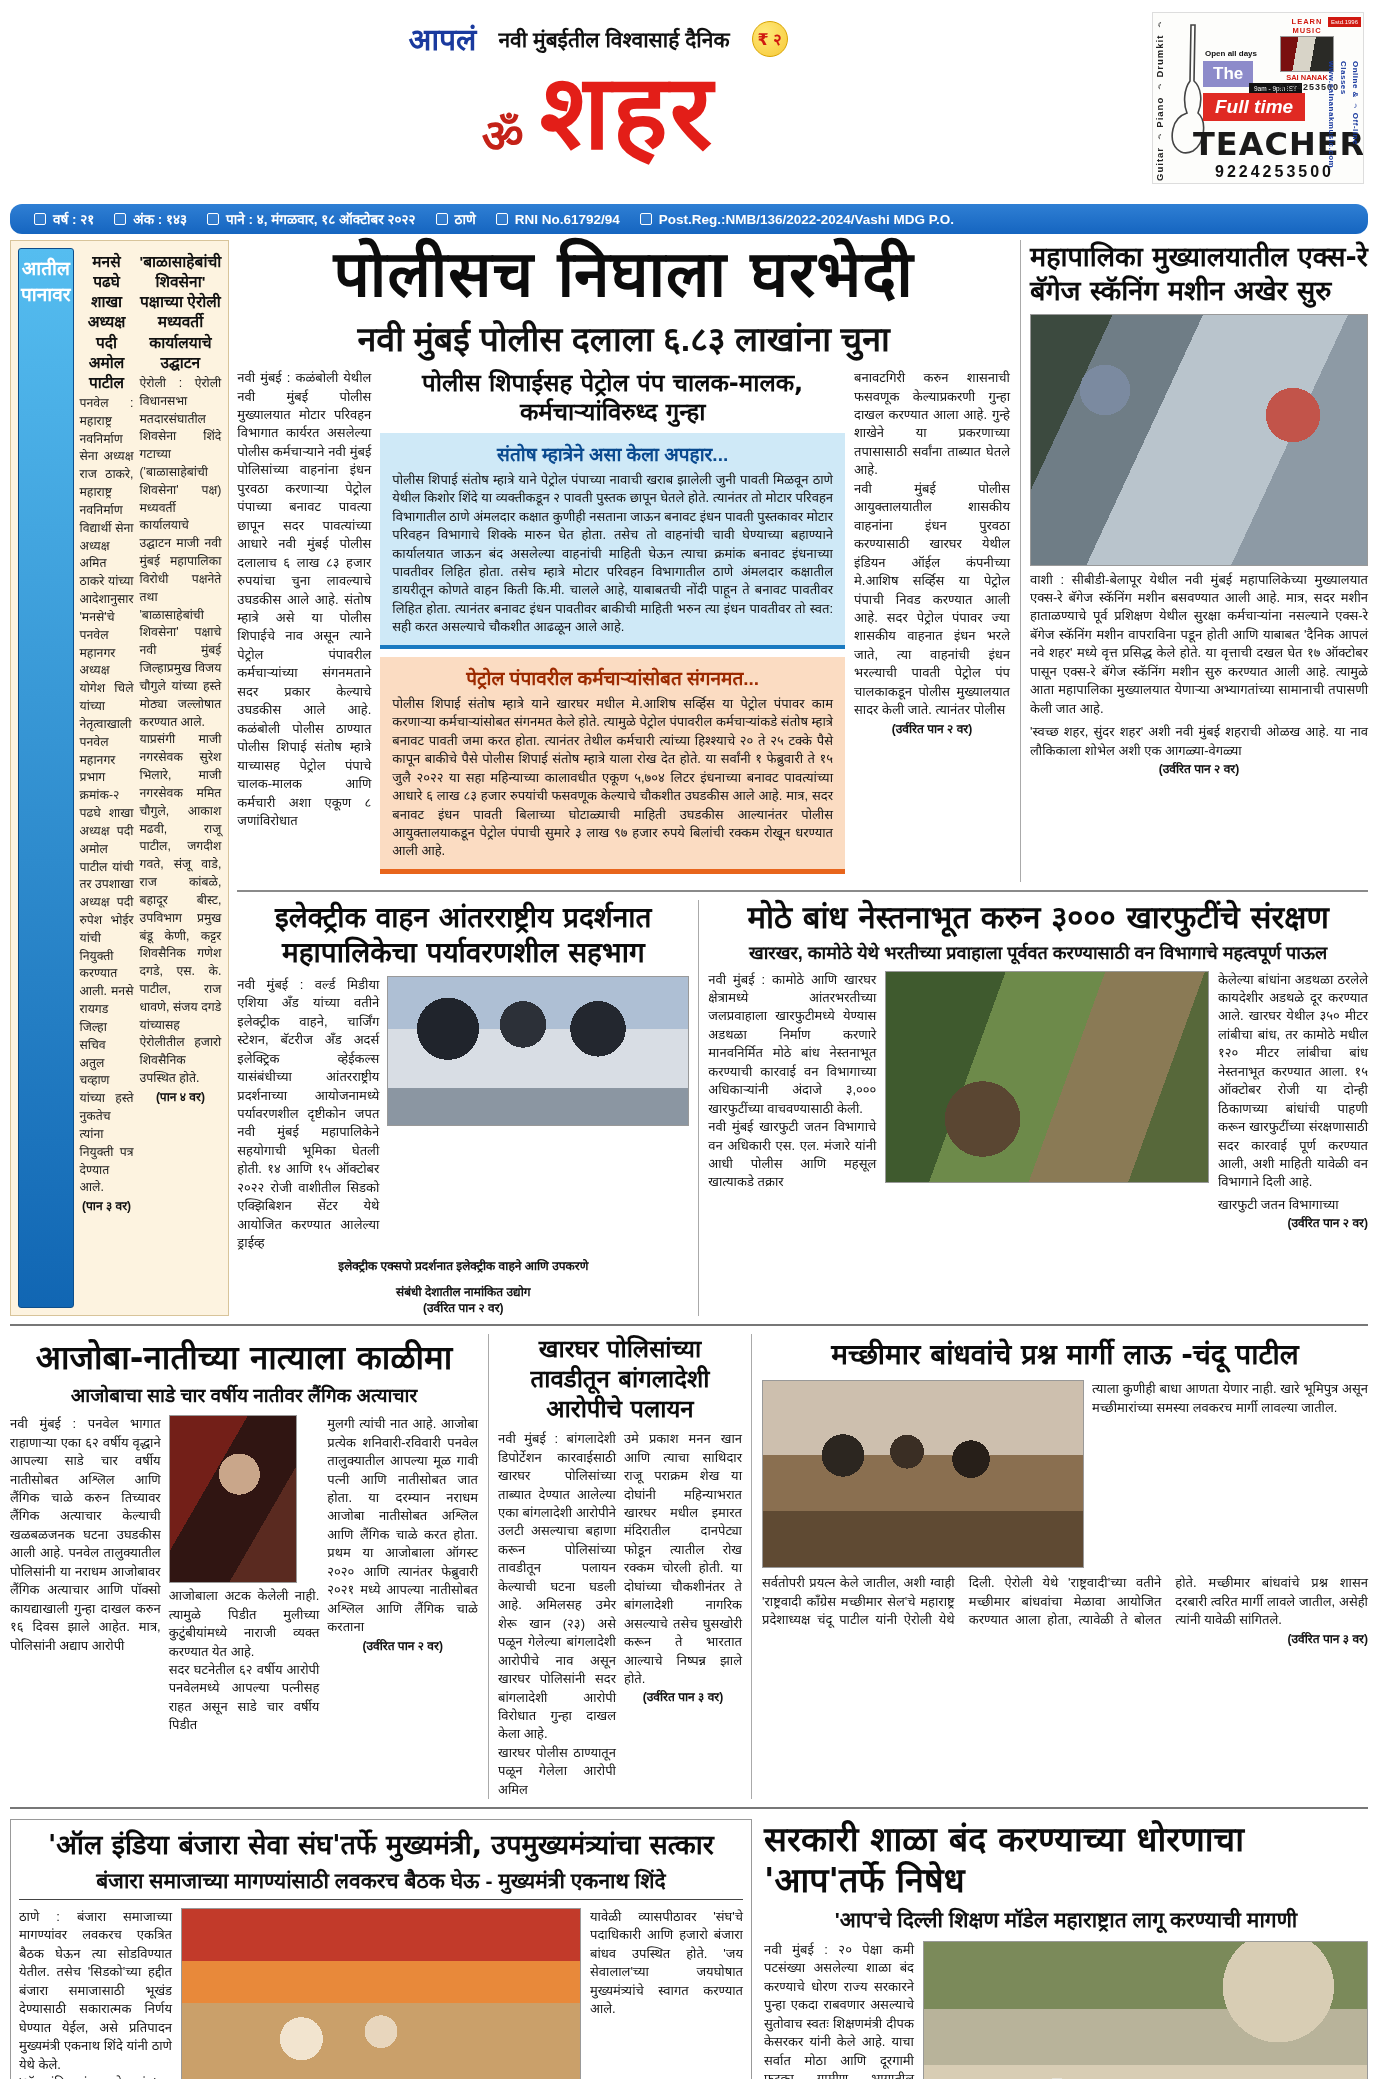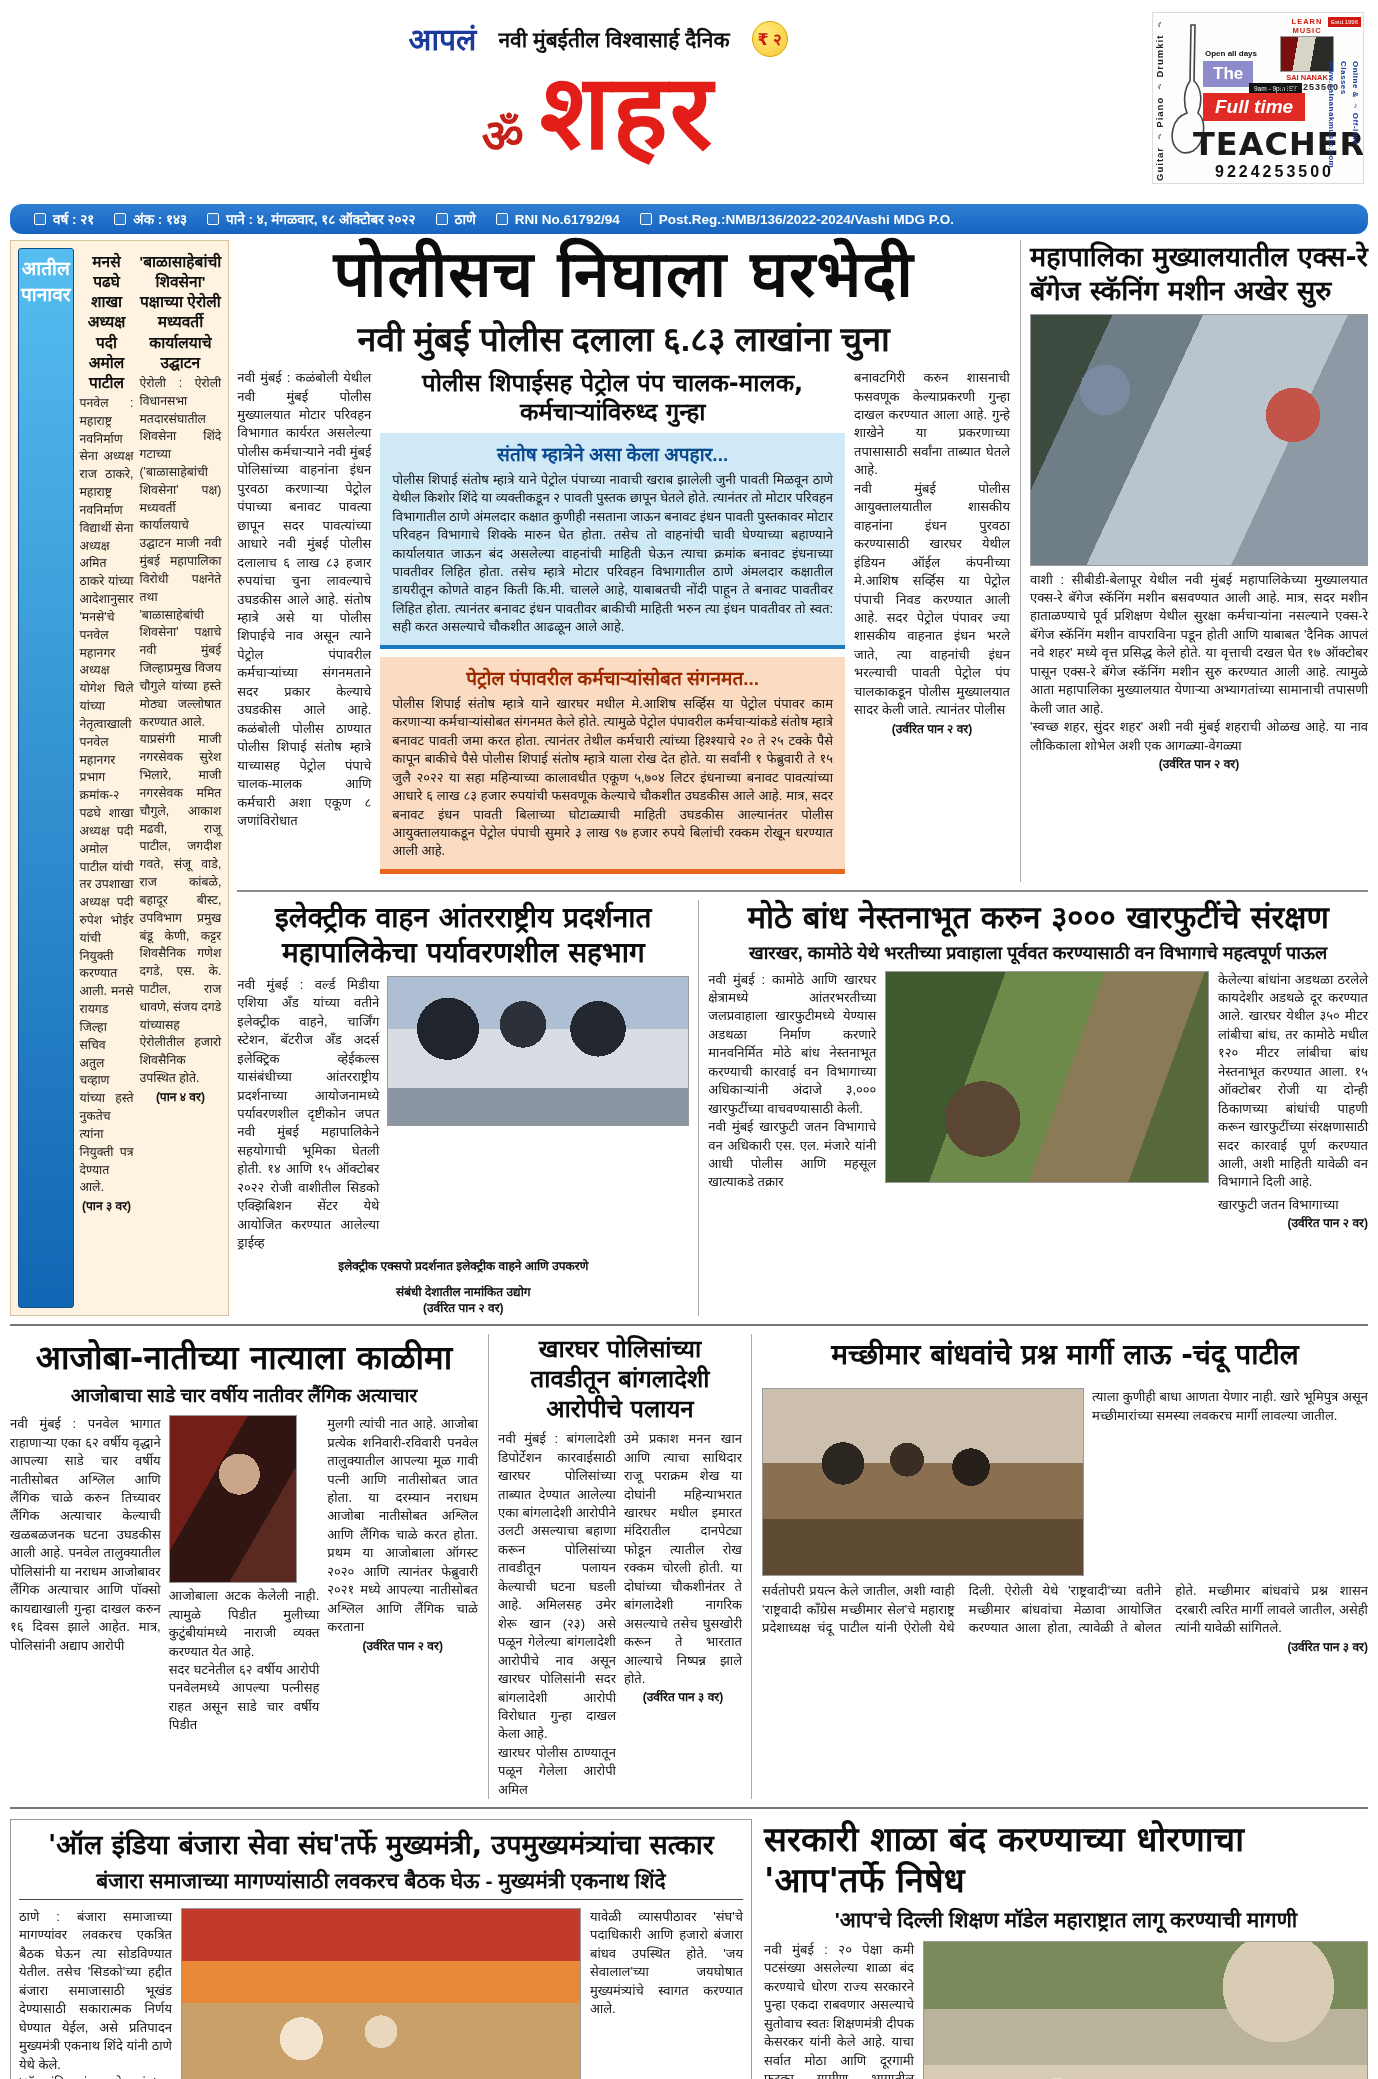--- a/index.html
+++ b/index.html
@@ -107,21 +107,21 @@
   .gp-row{display:flex;gap:8px;}
   .gp-col{flex:1;min-width:0;}
   .ph-abuse{width:128px;height:168px;background:
      radial-gradient(circle at 55% 35%,#c9a68a 0 16%,transparent 16%),
      linear-gradient(120deg,#731f18 0 35%,#301512 35% 70%,#5a2a20 70%);float:left;margin:0 7px 4px 0;}
   .kharghar{flex:0 0 264px;border-left:1px solid #aaa;border-right:1px solid #aaa;padding:0 9px;box-sizing:border-box;}
   .kharghar h2{font-size:24px;text-align:center;font-weight:800;line-height:1.25;margin-bottom:6px;}
   .kg-row{display:flex;gap:8px;}
   .kg-row .body{flex:1;min-width:0;}
   .fisherman{flex:1;min-width:0;}
-  .fisherman h2{font-size:28px;text-align:center;font-weight:800;margin-bottom:16px;}
+  .fisherman h2{font-size:28px;text-align:center;font-weight:800;margin-bottom:8px;}
   .fm-row{display:flex;gap:8px;}
   .ph-meeting{flex:0 0 322px;height:188px;background:
      radial-gradient(circle at 25% 40%,#2c2620 0 8%,transparent 8%),
      radial-gradient(circle at 45% 38%,#3a2e24 0 8%,transparent 8%),
      radial-gradient(circle at 65% 42%,#271f19 0 8%,transparent 8%),
      linear-gradient(#cdbfae 0 40%,#8a6f50 40% 70%,#5f4a33 70%);}
   .fm-col{flex:1;min-width:0;}
   .fm-bottom{margin-top:6px;column-count:3;column-gap:14px;}
 
   
@@ -257,21 +257,21 @@
 नवी मुंबई पोलीस आयुक्तालयातील शासकीय वाहनांना इंधन पुरवठा करण्यासाठी खारघर येथील इंडियन ऑईल कंपनीच्या मे.आशिष सर्व्हिस या पेट्रोल पंपाची निवड करण्यात आली आहे. सदर पेट्रोल पंपावर ज्या शासकीय वाहनात इंधन भरले जाते, त्या वाहनांची इंधन भरल्याची पावती पेट्रोल पंप चालकाकडून पोलीस मुख्यालयात सादर केली जाते. त्यानंतर पोलीस</div>
               <div class="jump">(उर्वरित पान २ वर)</div>
             </div>
           </div>
         </section>
 
         <section class="xray">
           <h2>महापालिका मुख्यालयातील एक्स-रे बॅगेज स्कॅनिंग मशीन अखेर सुरु</h2>
           <div class="photo ph-xray"></div>
           <div class="body">वाशी : सीबीडी-बेलापूर येथील नवी मुंबई महापालिकेच्या मुख्यालयात एक्स-रे बॅगेज स्कॅनिंग मशीन बसवण्यात आली आहे. मात्र, सदर मशीन हाताळण्याचे पूर्व प्रशिक्षण येथील सुरक्षा कर्मचाऱ्यांना नसल्याने एक्स-रे बॅगेज स्कॅनिंग मशीन वापराविना पडून होती आणि याबाबत 'दैनिक आपलं नवे शहर' मध्ये वृत्त प्रसिद्ध केले होते. या वृत्ताची दखल घेत १७ ऑक्टोबर पासून एक्स-रे बॅगेज स्कॅनिंग मशीन सुरु करण्यात आली आहे. त्यामुळे आता महापालिका मुख्यालयात येणाऱ्या अभ्यागतांच्या सामानाची तपासणी केली जात आहे.</div>
-          <div class="body" style="">'स्वच्छ शहर, सुंदर शहर' अशी नवी मुंबई शहराची ओळख आहे. या नाव लौकिकाला शोभेल अशी एक आगळ्या-वेगळ्या</div>
+          <div class="body" style="margin-top:5px">'स्वच्छ शहर, सुंदर शहर' अशी नवी मुंबई शहराची ओळख आहे. या नाव लौकिकाला शोभेल अशी एक आगळ्या-वेगळ्या</div>
           <div class="jump">(उर्वरित पान २ वर)</div>
         </section>
       </div>
 
       <div class="band2">
         <section class="electric">
           <h2>इलेक्ट्रीक वाहन आंतरराष्ट्रीय प्रदर्शनात महापालिकेचा पर्यावरणशील सहभाग</h2>
           <div class="elec-row">
             <div class="elec-col body">नवी मुंबई : वर्ल्ड मिडीया एशिया अँड यांच्या वतीने इलेक्ट्रीक वाहने, चार्जिंग स्टेशन, बॅटरीज अँड अदर्स इलेक्ट्रिक व्हेईकल्स यासंबंधीच्या आंतरराष्ट्रीय प्रदर्शनाच्या आयोजनामध्ये पर्यावरणशील दृष्टीकोन जपत नवी मुंबई महापालिकेने सहयोगाची भूमिका घेतली होती. १४ आणि १५ ऑक्टोबर २०२२ रोजी वाशीतील सिडको एक्झिबिशन सेंटर येथे आयोजित करण्यात आलेल्या ड्राईव्ह</div>
             <div class="photo ph-expo"></div>

